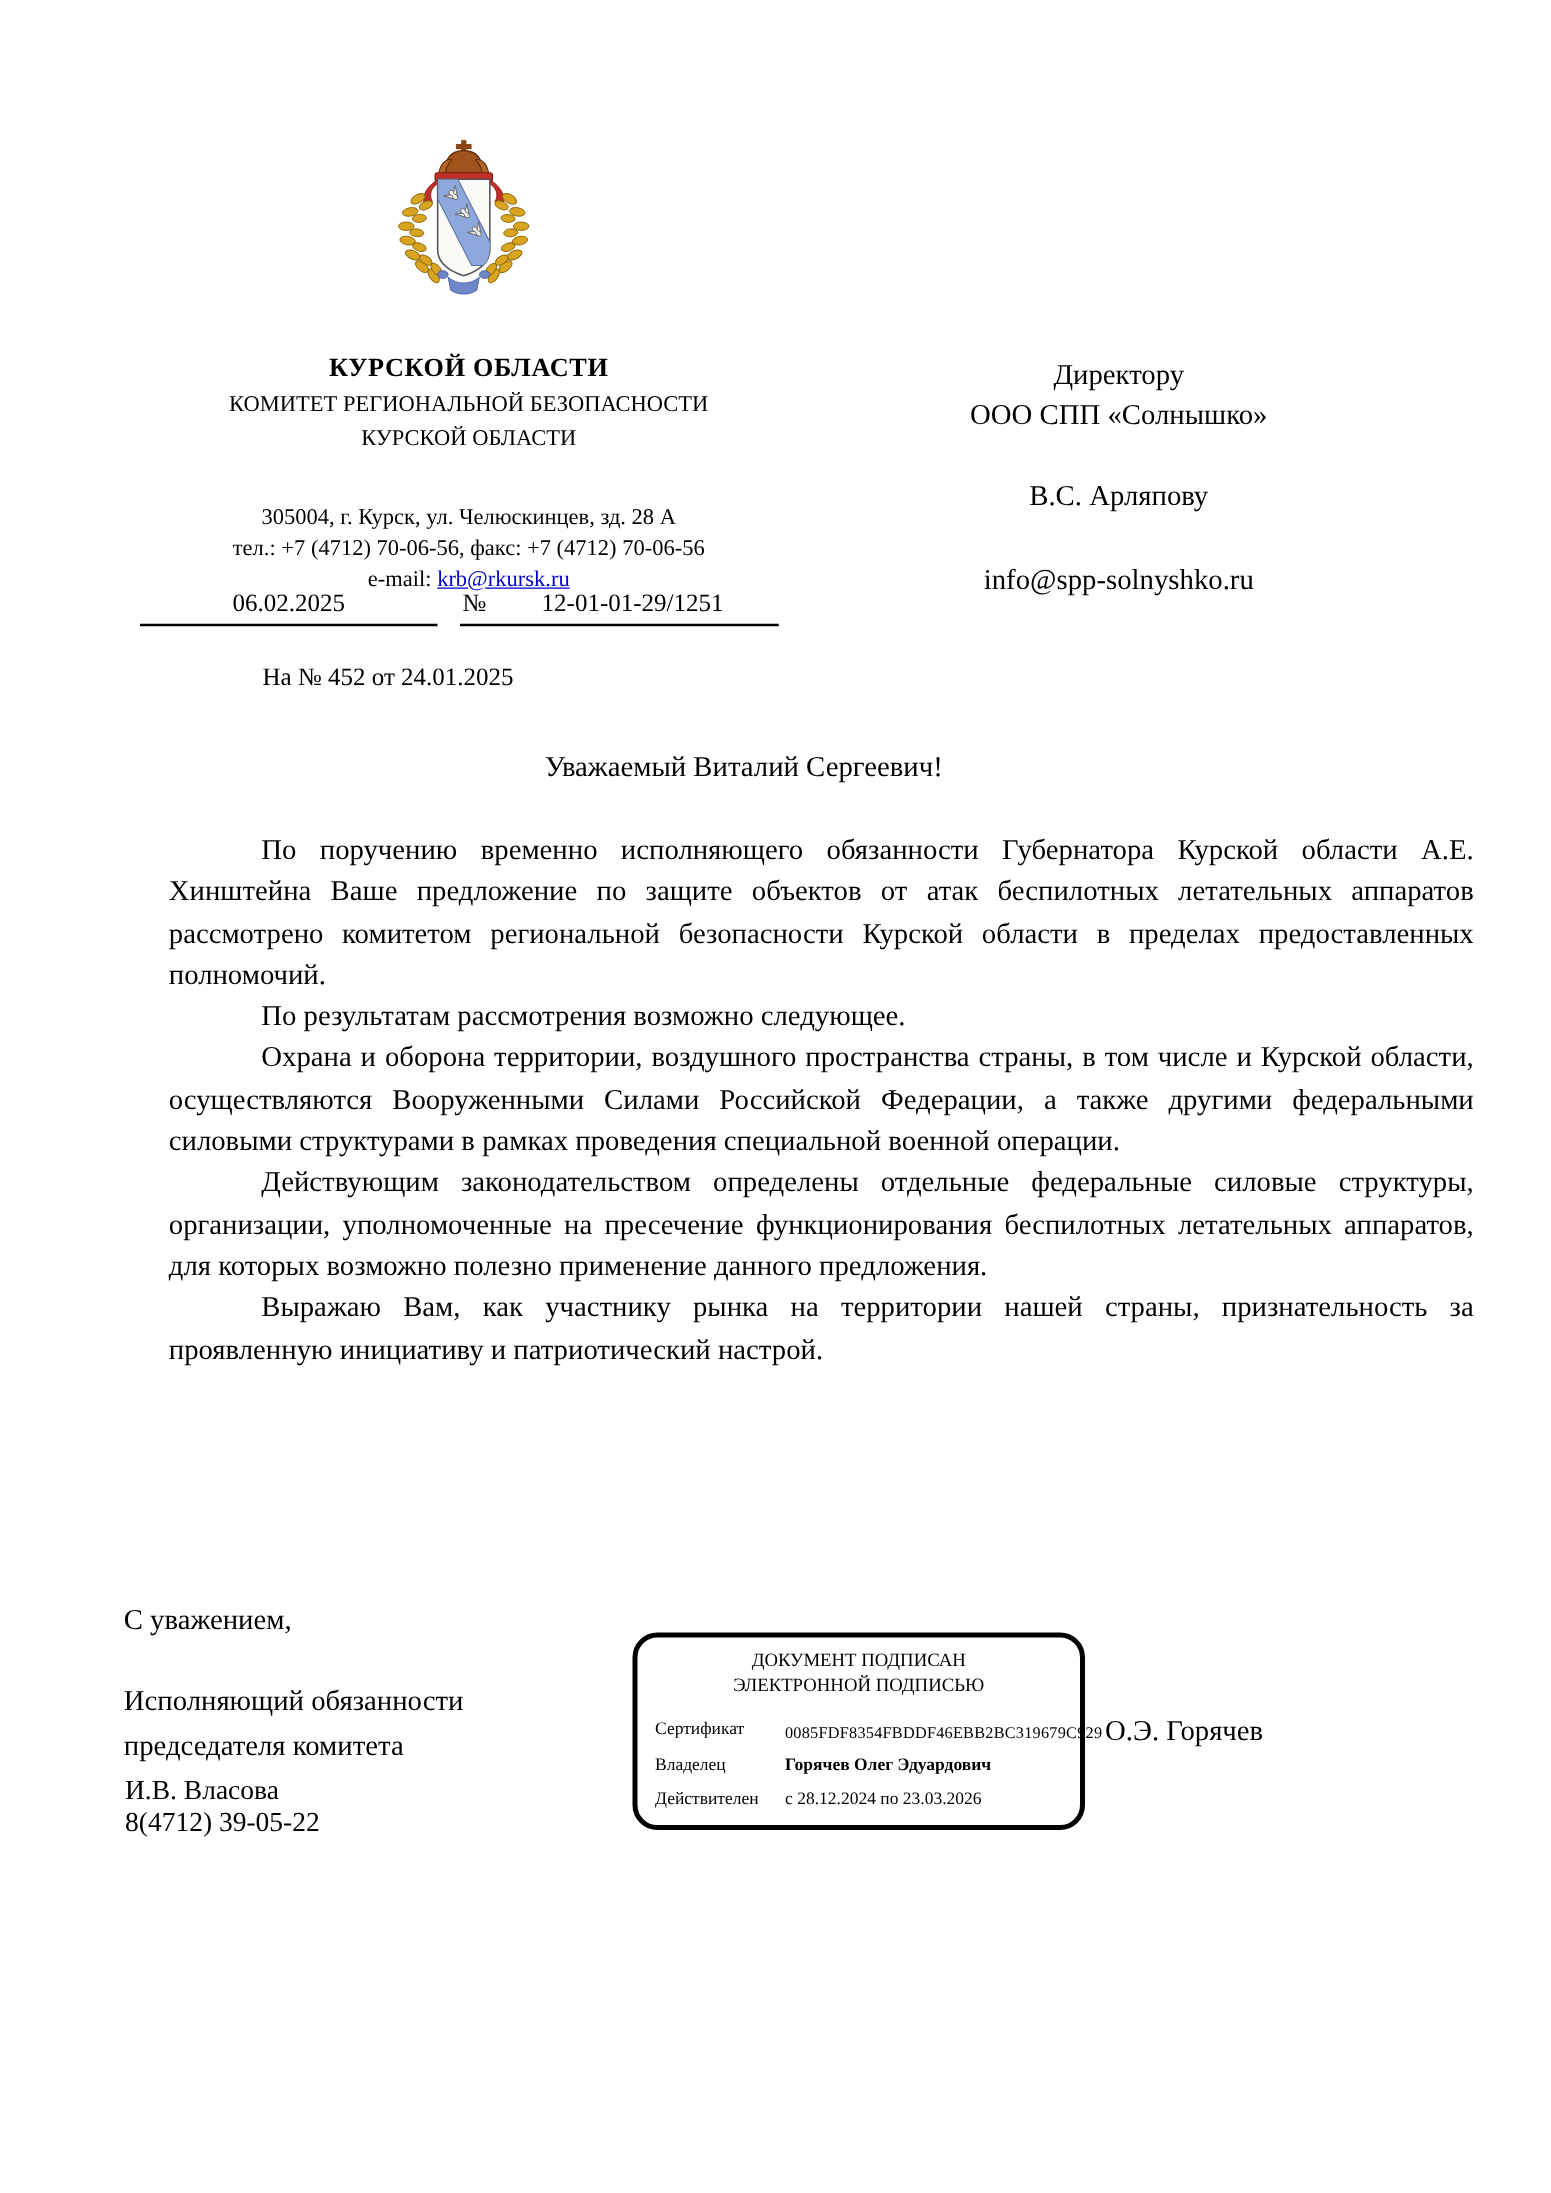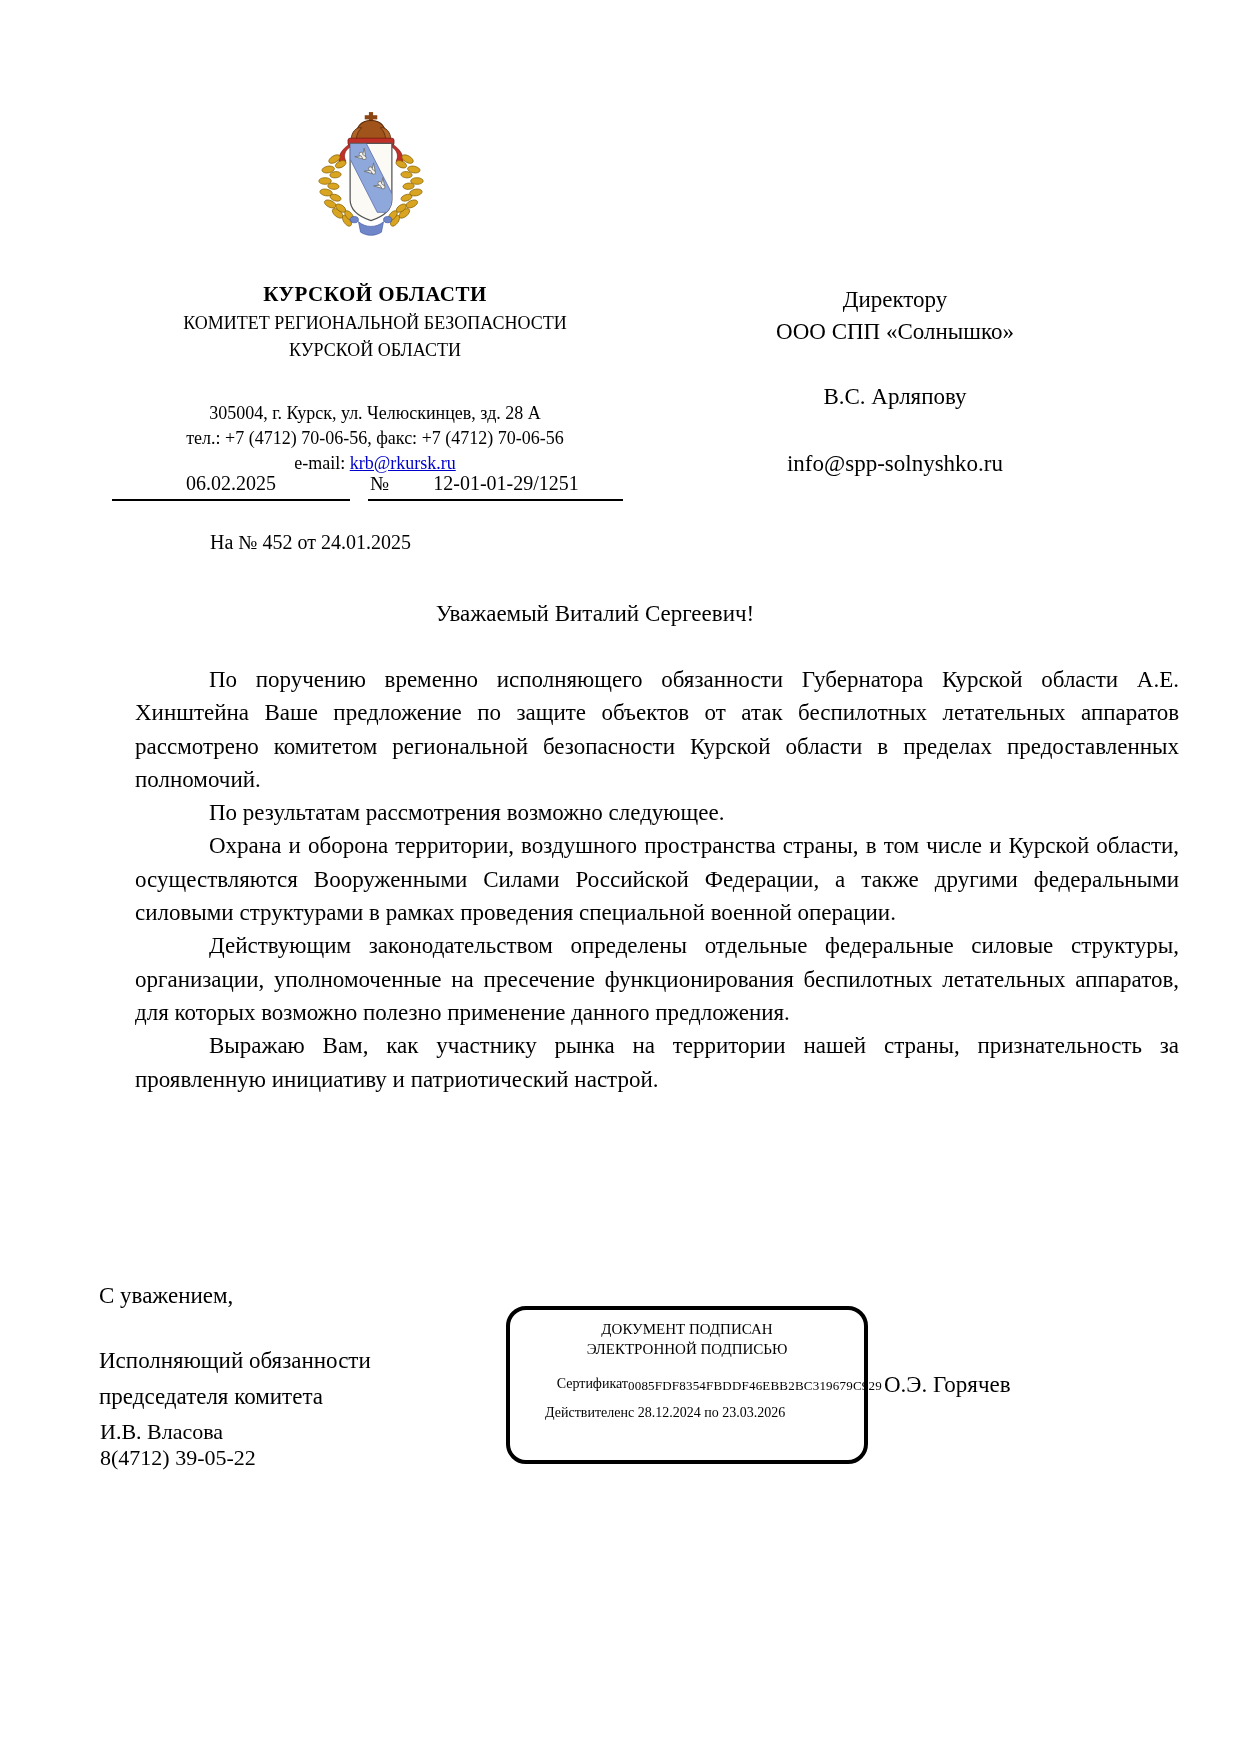--- a/index.html
+++ b/index.html
@@ -46,21 +46,21 @@
   .position{left:99px;top:1343px;width:360px;font-size:23px;line-height:36px;}
 
   .stamp{
     left:506px;top:1306px;width:362px;height:158px;
     border:4px solid #000;border-radius:20px;box-sizing:border-box;
     padding:9px 14px 20px;
   }
   .stamp-title{text-align:center;font-size:15px;line-height:20px;}
   .stamp-rows{margin-top:11px;font-size:14px;}
   .stamp-row{display:flex;line-height:27px;}
-  .stamp-label{width:104px;flex:none;text-align:right;}
+  .stamp-label{width:104px;flex:none;}
   .stamp-value{flex:1;}
   .cert-value{font-size:13px;padding-top:2px;letter-spacing:0.2px;}
   .owner-value{font-weight:bold;}
 
   .signer-name{left:884px;top:1372px;font-size:23px;}
 
   .footer{left:100px;top:1419px;font-size:22px;line-height:26px;}
 </style>
 </head>
 <body>
@@ -194,20 +194,24 @@
     <div class="stamp-title">
       <div>ДОКУМЕНТ ПОДПИСАН</div>
       <div>ЭЛЕКТРОННОЙ ПОДПИСЬЮ</div>
     </div>
     <div class="stamp-rows">
       <div class="stamp-row">
         <span class="stamp-label">Сертификат</span>
         <span class="stamp-value cert-value">0085FDF8354FBDDF46EBB2BC319679C929</span>
       </div>
       <div class="stamp-row">
+        <span class="stamp-label">Владелец</span>
+        <span class="stamp-value owner-value">Горячев Олег Эдуардович</span>
+      </div>
+      <div class="stamp-row">
         <span class="stamp-label">Действителен</span>
         <span class="stamp-value">с  28.12.2024 по  23.03.2026</span>
       </div>
     </div>
   </div>
 
   <div class="abs signer-name">О.Э. Горячев</div>
 
   <div class="abs footer">
     <div>И.В. Власова</div>

